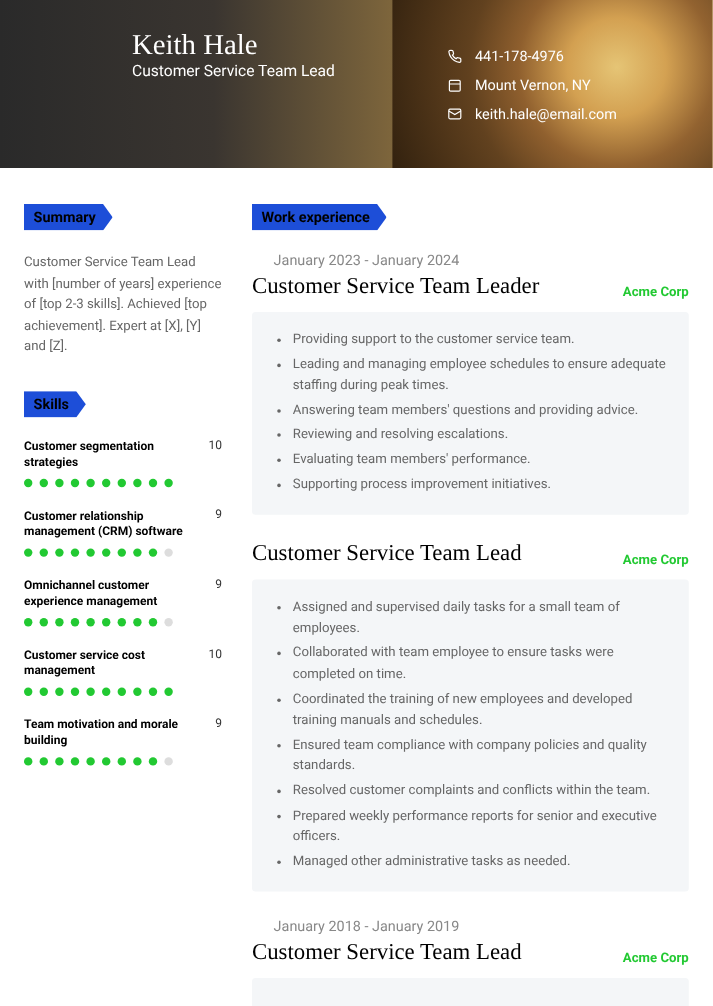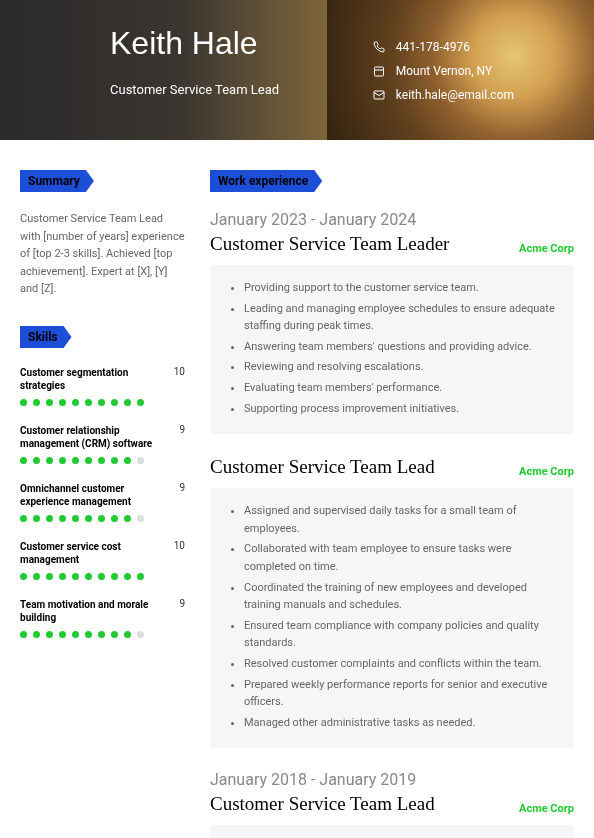--- a/index.html
+++ b/index.html
@@ -1,38 +1,38 @@
 <!DOCTYPE html>
 <html><head>
 <meta charset="utf-8">
 <style>
   * { margin: 0; padding: 0; box-sizing: border-box; }
   body { font-family: -apple-system, BlinkMacSystemFont, "Segoe UI", Roboto, sans-serif; background: #fff; color: #000; width: 594px; }
   .header { position: relative; height: 140px; background: linear-gradient(90deg, #2a2a2a 0%, #3a3530 30%, #8b6f3e 60%, #c9a05a 80%, #d4b26a 100%); padding: 25px 0 0 110px; color: #fff; overflow: hidden; }
   .header::before { content:''; position:absolute; right:0; top:0; width:45%; height:100%; background: radial-gradient(circle at 70% 40%, #e8c878 0%, #d4a050 20%, #8b5a2a 40%, #5a3a1a 60%, #2a1a0a 100%); opacity:0.9; }
   .header-left { position: relative; z-index: 2; }
-  .name { font-family: Liberation Sans, sans-serif; font-size: 32px; font-weight: 400; margin-bottom: 20px; }
+  .name { font-family: Liberation Serif, serif; font-size: 24px; font-weight: 400; margin-bottom: 0; }
   .title { font-size: 13px; }
   .contact { position: absolute; right: 80px; top: 35px; z-index: 2; font-size: 12px; line-height: 2; }
   .contact-row { display: flex; align-items: center; gap: 10px; }
   .icon-box { width: 14px; height: 14px; display: inline-flex; align-items: center; justify-content: center; }
   .main { display: flex; padding: 30px 20px 0 20px; gap: 25px; }
   .left-col { width: 165px; flex-shrink: 0; }
   .right-col { flex: 1; }
   .section-label { display: inline-block; background: #1d4ed8; color: #000; font-weight: 700; font-size: 12px; padding: 4px 14px 4px 8px; position: relative; margin-bottom: 18px; clip-path: polygon(0 0, calc(100% - 8px) 0, 100% 50%, calc(100% - 8px) 100%, 0 100%); }
   .summary-text { font-size: 11px; line-height: 1.6; color: #666; margin-bottom: 28px; }
   .skill-row { margin-bottom: 18px; }
   .skill-top { display: flex; justify-content: flex-end; align-items: flex-start; gap: 0; }
   .skill-name { font-size: 10px; font-weight: 700; line-height: 1.35; flex: 1; }
   .skill-level { font-size: 10px; color: #333; margin-left: 16px; }
   .dots { display: flex; gap: 6px; margin-top: 6px; }
   .dot { width: 7px; height: 7px; border-radius: 50%; background: #22c932; }
   .dot.empty { background: #ddd; }
   .job { margin-bottom: 22px; }
-  .job-dates { font-size: 16px; color: #888; margin-bottom: 4px; }
+  .job-dates { font-size: 12px; color: #888; margin-bottom: 4px; margin-left: 18px; }
   .job-head { display: flex; justify-content: space-between; align-items: flex-end; margin-bottom: 10px; }
   .job-title { font-family: Georgia, serif; font-size: 19px; font-weight: 400; }
   .job-company { font-size: 11px; font-weight: 700; color: #22c932; }
   .job-bullets { background: #f4f6f8; padding: 14px 18px; border-radius: 3px; }
   .job-bullets ul { list-style: disc; padding-left: 16px; }
   .job-bullets li { font-size: 11px; color: #666; line-height: 1.6; margin-bottom: 3px; }
 </style>
 </head>
 <body>
 

